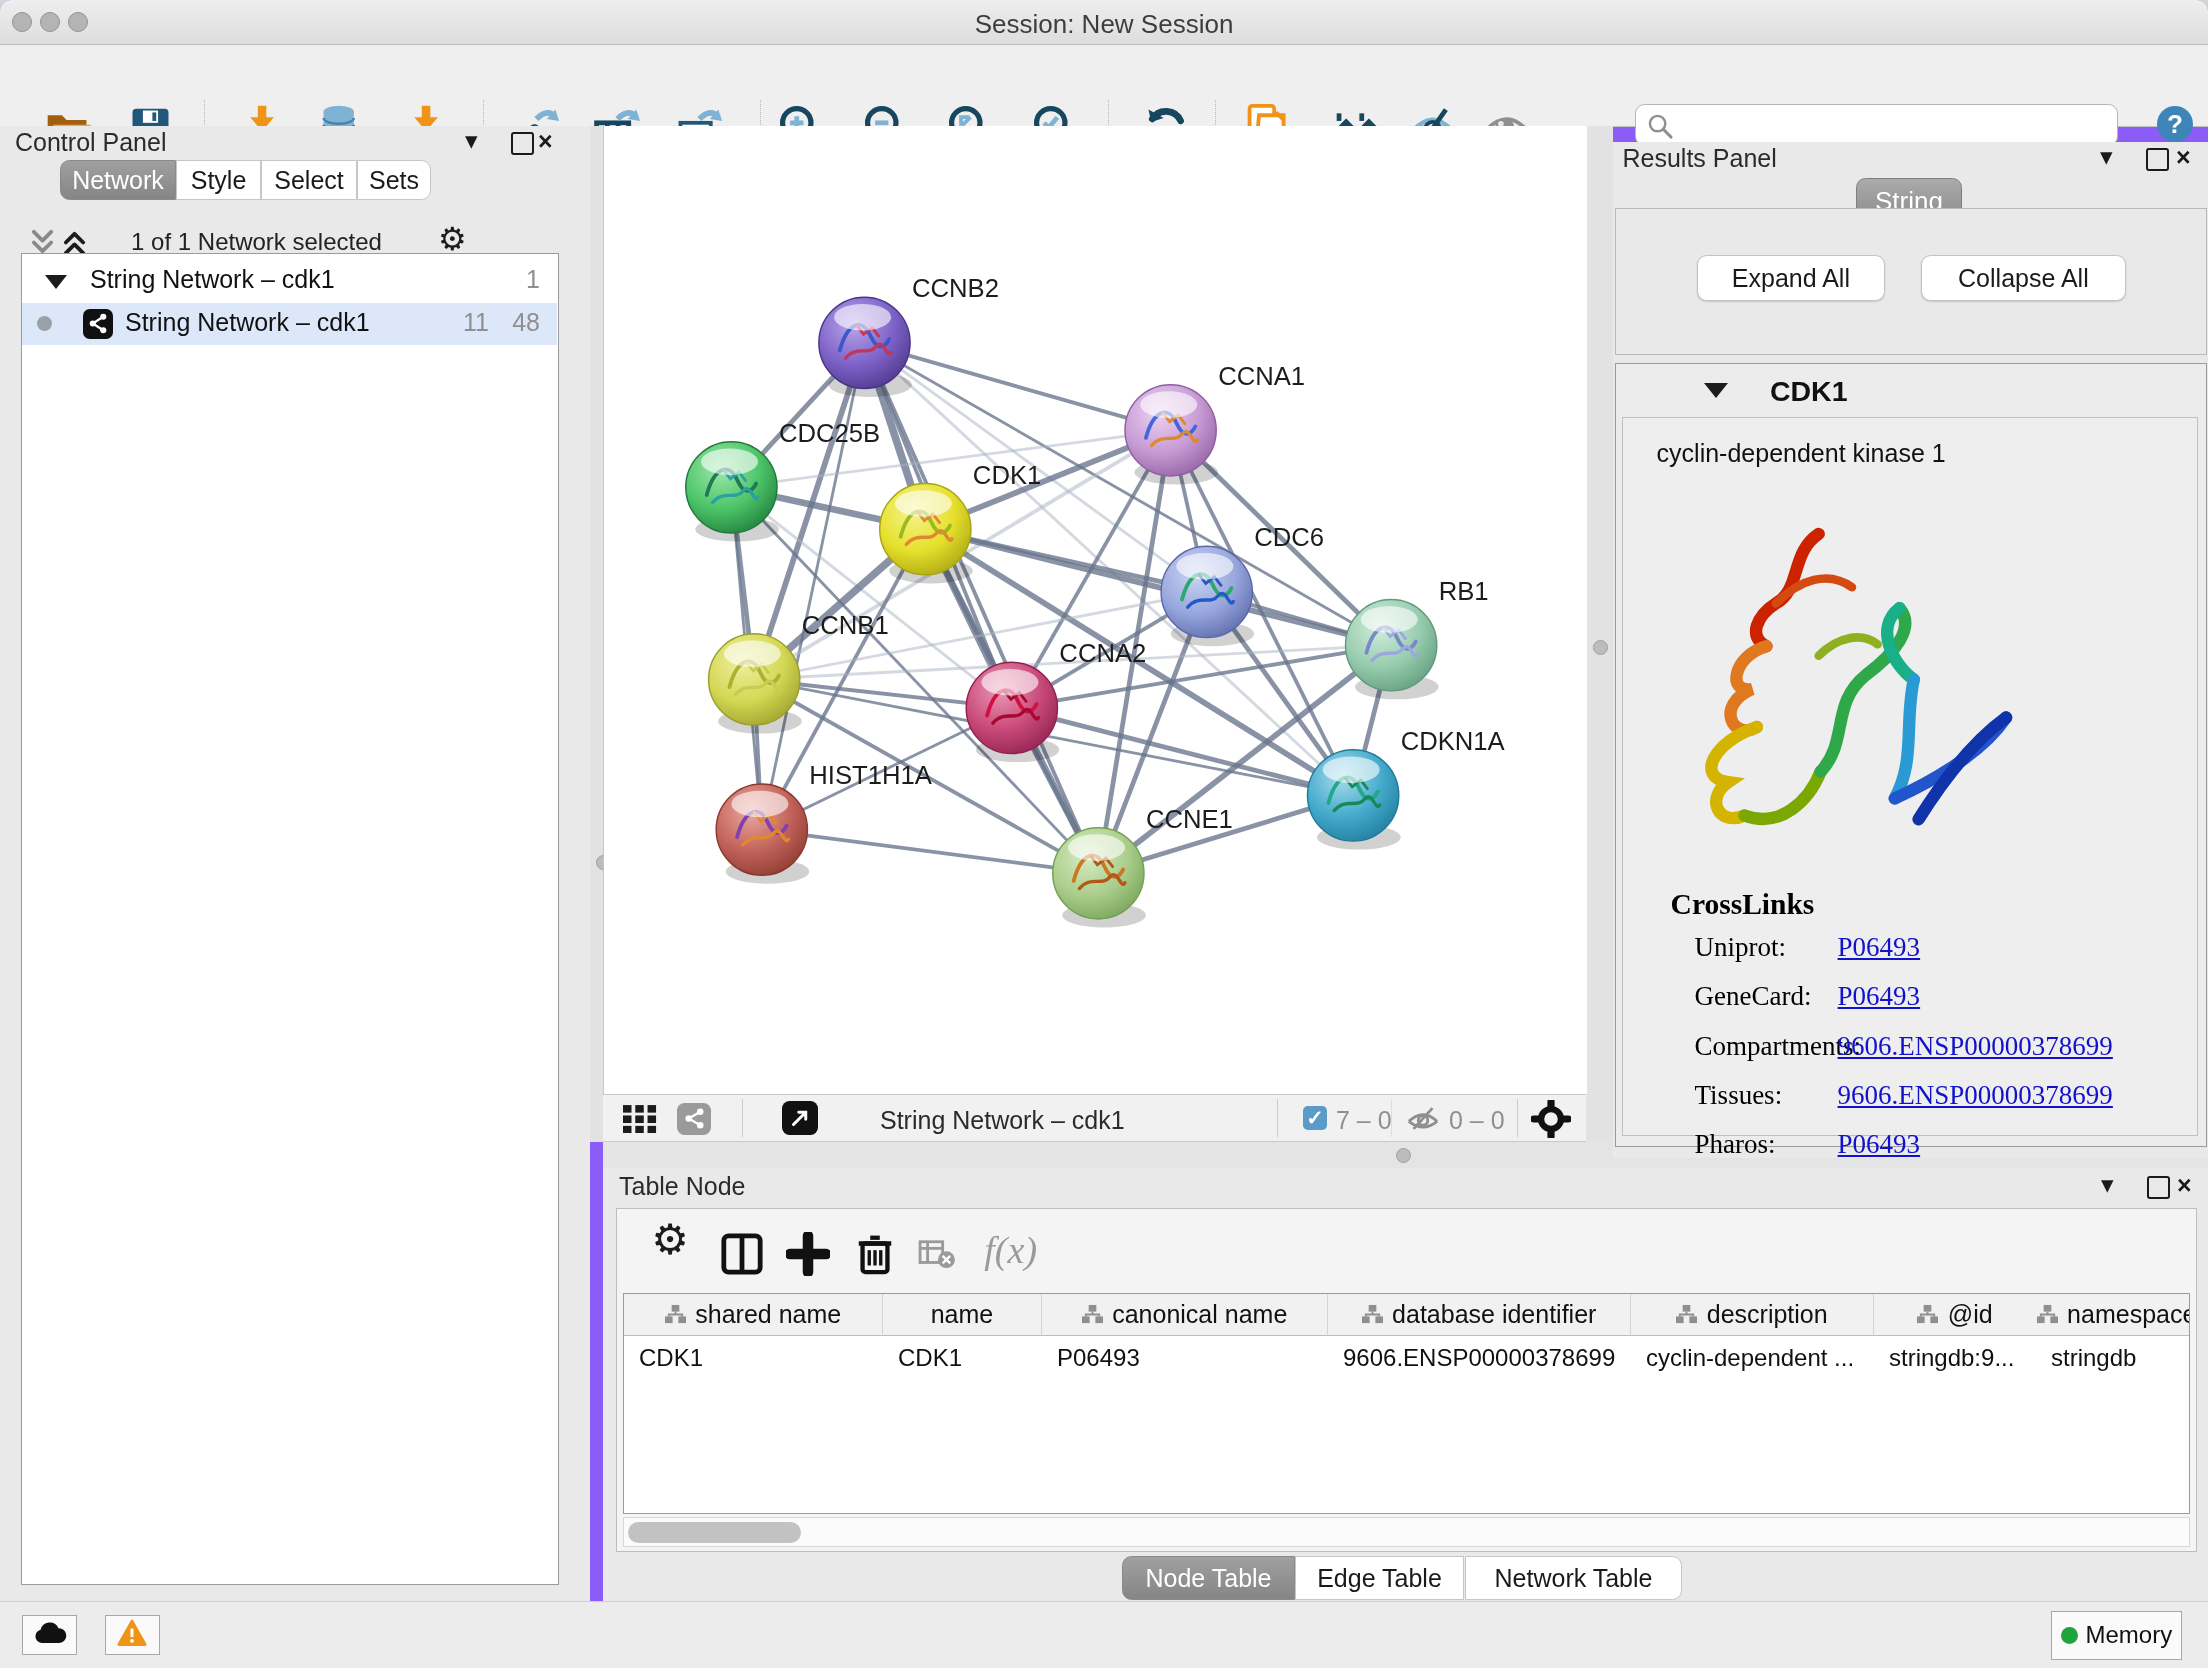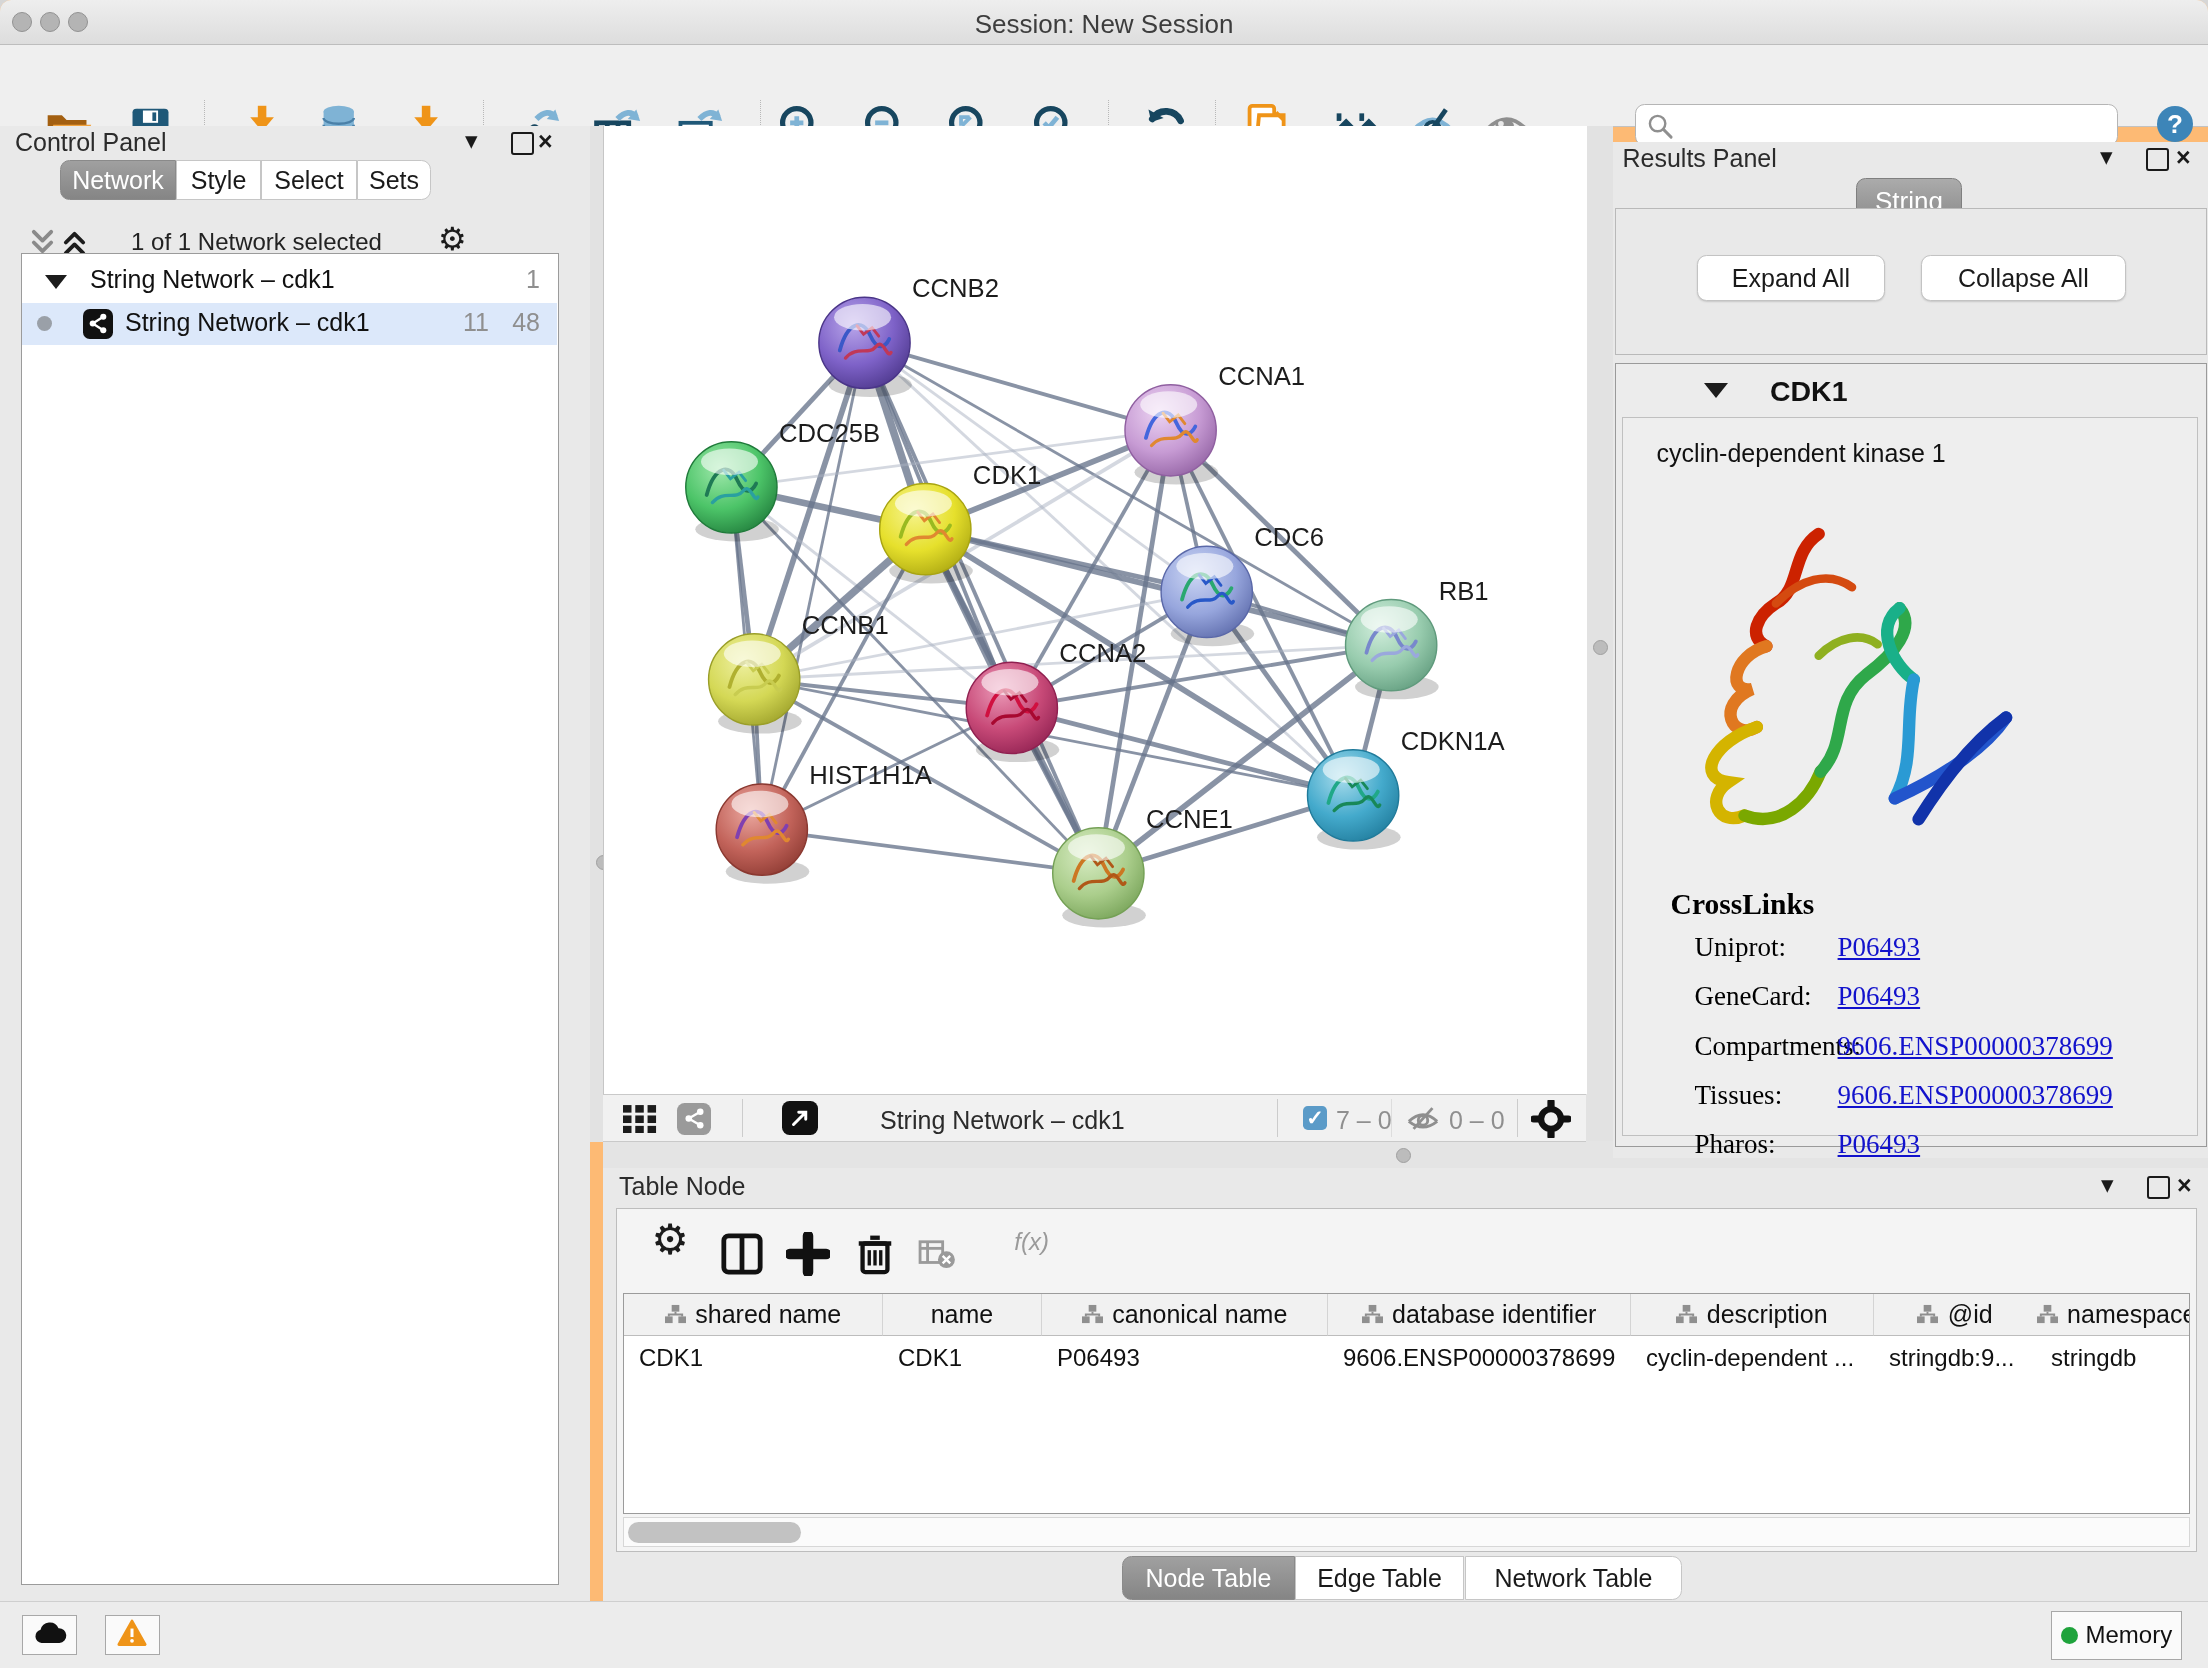--- a/index.html
+++ b/index.html
@@ -1,17 +1,17 @@
 <!DOCTYPE html>
 <html style="font-size:15px"><head>
 <meta charset="utf-8">
 <style>
   html,body{margin:0;padding:0;background:#d6d6d6;}
   body{width:2208px;height:1668px;font-family:"Liberation Sans",sans-serif;-webkit-font-smoothing:antialiased;overflow:hidden;}
-  .window{position:absolute;inset:0;background:#fdba74;border-radius:11.4px 11.4px 0 0;overflow:hidden;}
+  .window{position:absolute;inset:0;background:#8b5cf6;border-radius:11.4px 11.4px 0 0;overflow:hidden;}
   
   .titlebar{position:absolute;left:0;top:0;width:2208px;height:44px;background:linear-gradient(#eeeeee,#dddddd);border-bottom:1px solid #bdbdbd;}
   .tlight{position:absolute;top:12.4px;width:18px;height:18px;border-radius:50%;background:#b4b4b4;border:1px solid #929292;}
   .title-text{position:absolute;top:8.6px;left:0;width:100%;text-align:center;font-size:26px;color:#3d3d3d;}
   
   .toolbar{position:absolute;left:0;top:45px;width:2208px;height:81px;background:#efefef;border-bottom:1px solid #c2c2c2;}
   .tbtn{position:absolute;top:57px;width:53px;height:53px;cursor:pointer;}
   .tbtn svg{width:53px;height:53px;}
   .tsep{position:absolute;top:55px;width:0;height:57px;border-left:1.9px dotted #b8b8b8;}
   .searchbox{position:absolute;left:1635px;top:59px;width:481px;height:40px;background:#ffffff;border:1px solid #b5b5b5;border-radius:9.5px;}
@@ -645,21 +645,21 @@
           <line x1="23" y1="19" x2="23" y2="35" stroke="#111" stroke-width="3.5"></line>
           <line x1="29" y1="19" x2="29" y2="35" stroke="#111" stroke-width="3.5"></line>
         </svg>
       <svg class="tp-toolicon" style="left:301px;top:28.5px;width:38px;height:32px" viewBox="0 0 40 34">
           <rect x="2" y="4" width="24" height="22" fill="none" stroke="#9a9a9a" stroke-width="3"></rect>
           <line x1="2" y1="11" x2="26" y2="11" stroke="#9a9a9a" stroke-width="3"></line>
           <line x1="10" y1="4" x2="10" y2="26" stroke="#9a9a9a" stroke-width="3"></line>
           <circle cx="30" cy="23" r="9" fill="#9a9a9a"></circle>
           <path d="M26 19 l8 8 M34 19 l-8 8" stroke="#fff" stroke-width="2.5"></path>
         </svg>
-      <div class="tp-toolicon" style="left:397px;top:19px;width:86px;font-family:Liberation Sans, sans-serif;font-style:italic;font-size:24px;color:#9a9a9a">f(x)</div>
+      <div class="tp-toolicon" style="left:367px;top:19px;width:86px;font-family:Liberation Serif, serif;font-style:italic;font-size:38px;color:#9a9a9a">f(x)</div>
       <div class="tp-table">
           <div id="tbl">
             <div class="th-cell" style="left: 0px; width: 259px;">
               <svg width="21" height="21" viewBox="0 0 22 22">
                 <g fill="#8f8f8f">
                   <rect x="7" y="1" width="8" height="7"></rect>
                   <rect x="0" y="13" width="8" height="7"></rect>
                   <rect x="14" y="13" width="8" height="7"></rect>
                 </g>
                 <path d="M11 8 v3 M4 13 v-2 h14 v2" fill="none" stroke="#8f8f8f" stroke-width="2"></path>

